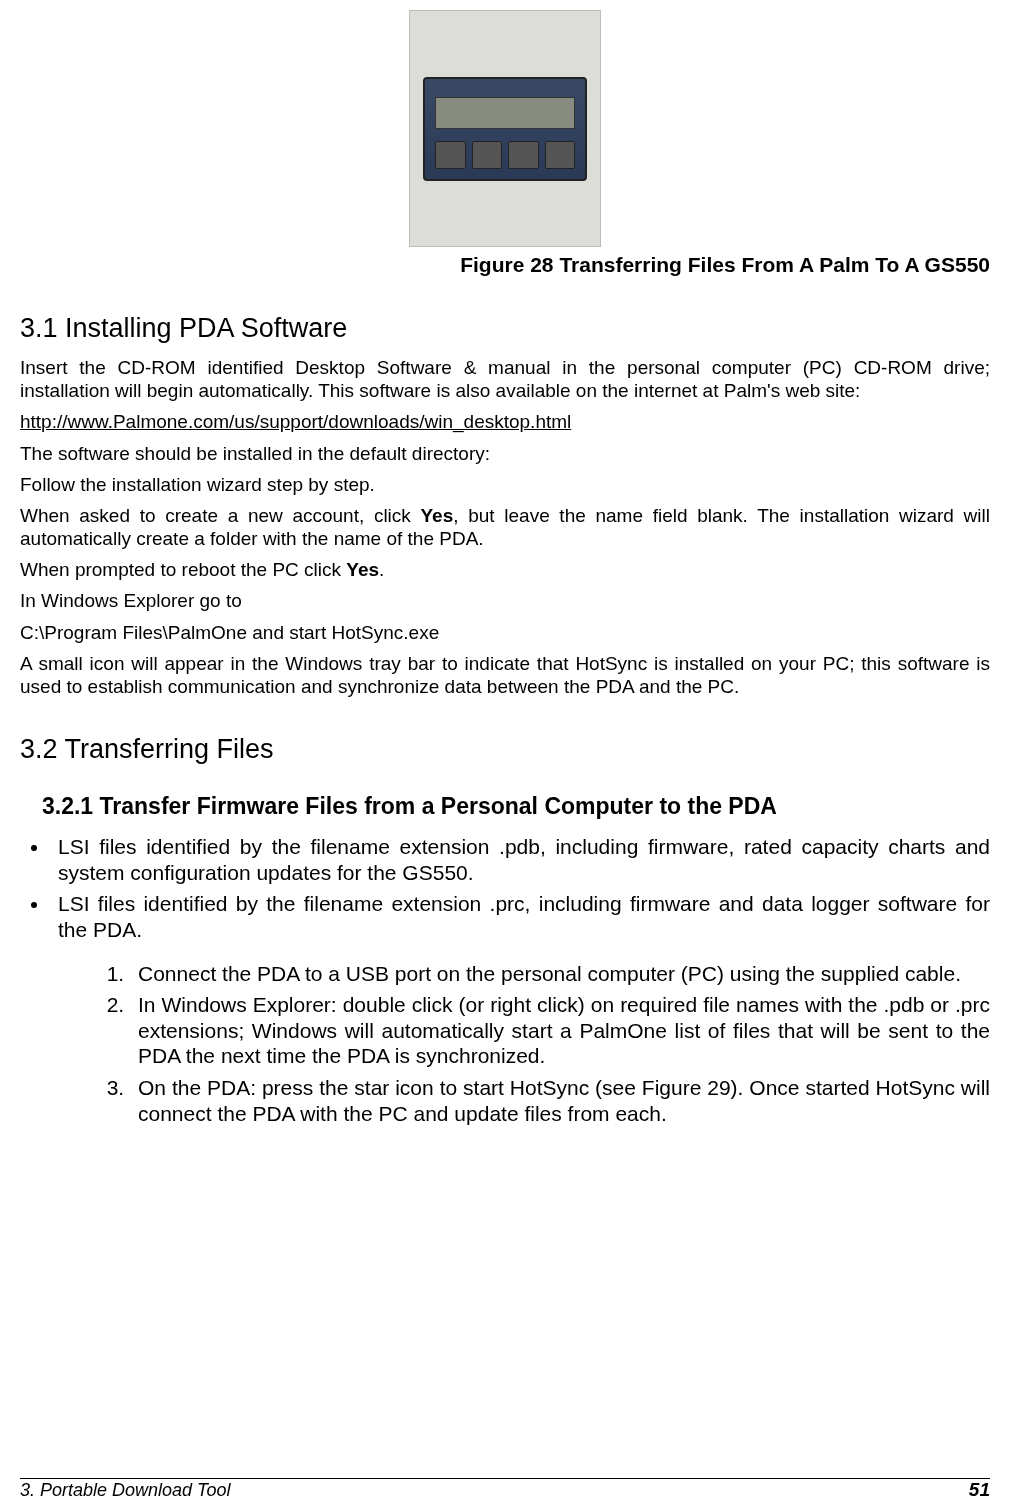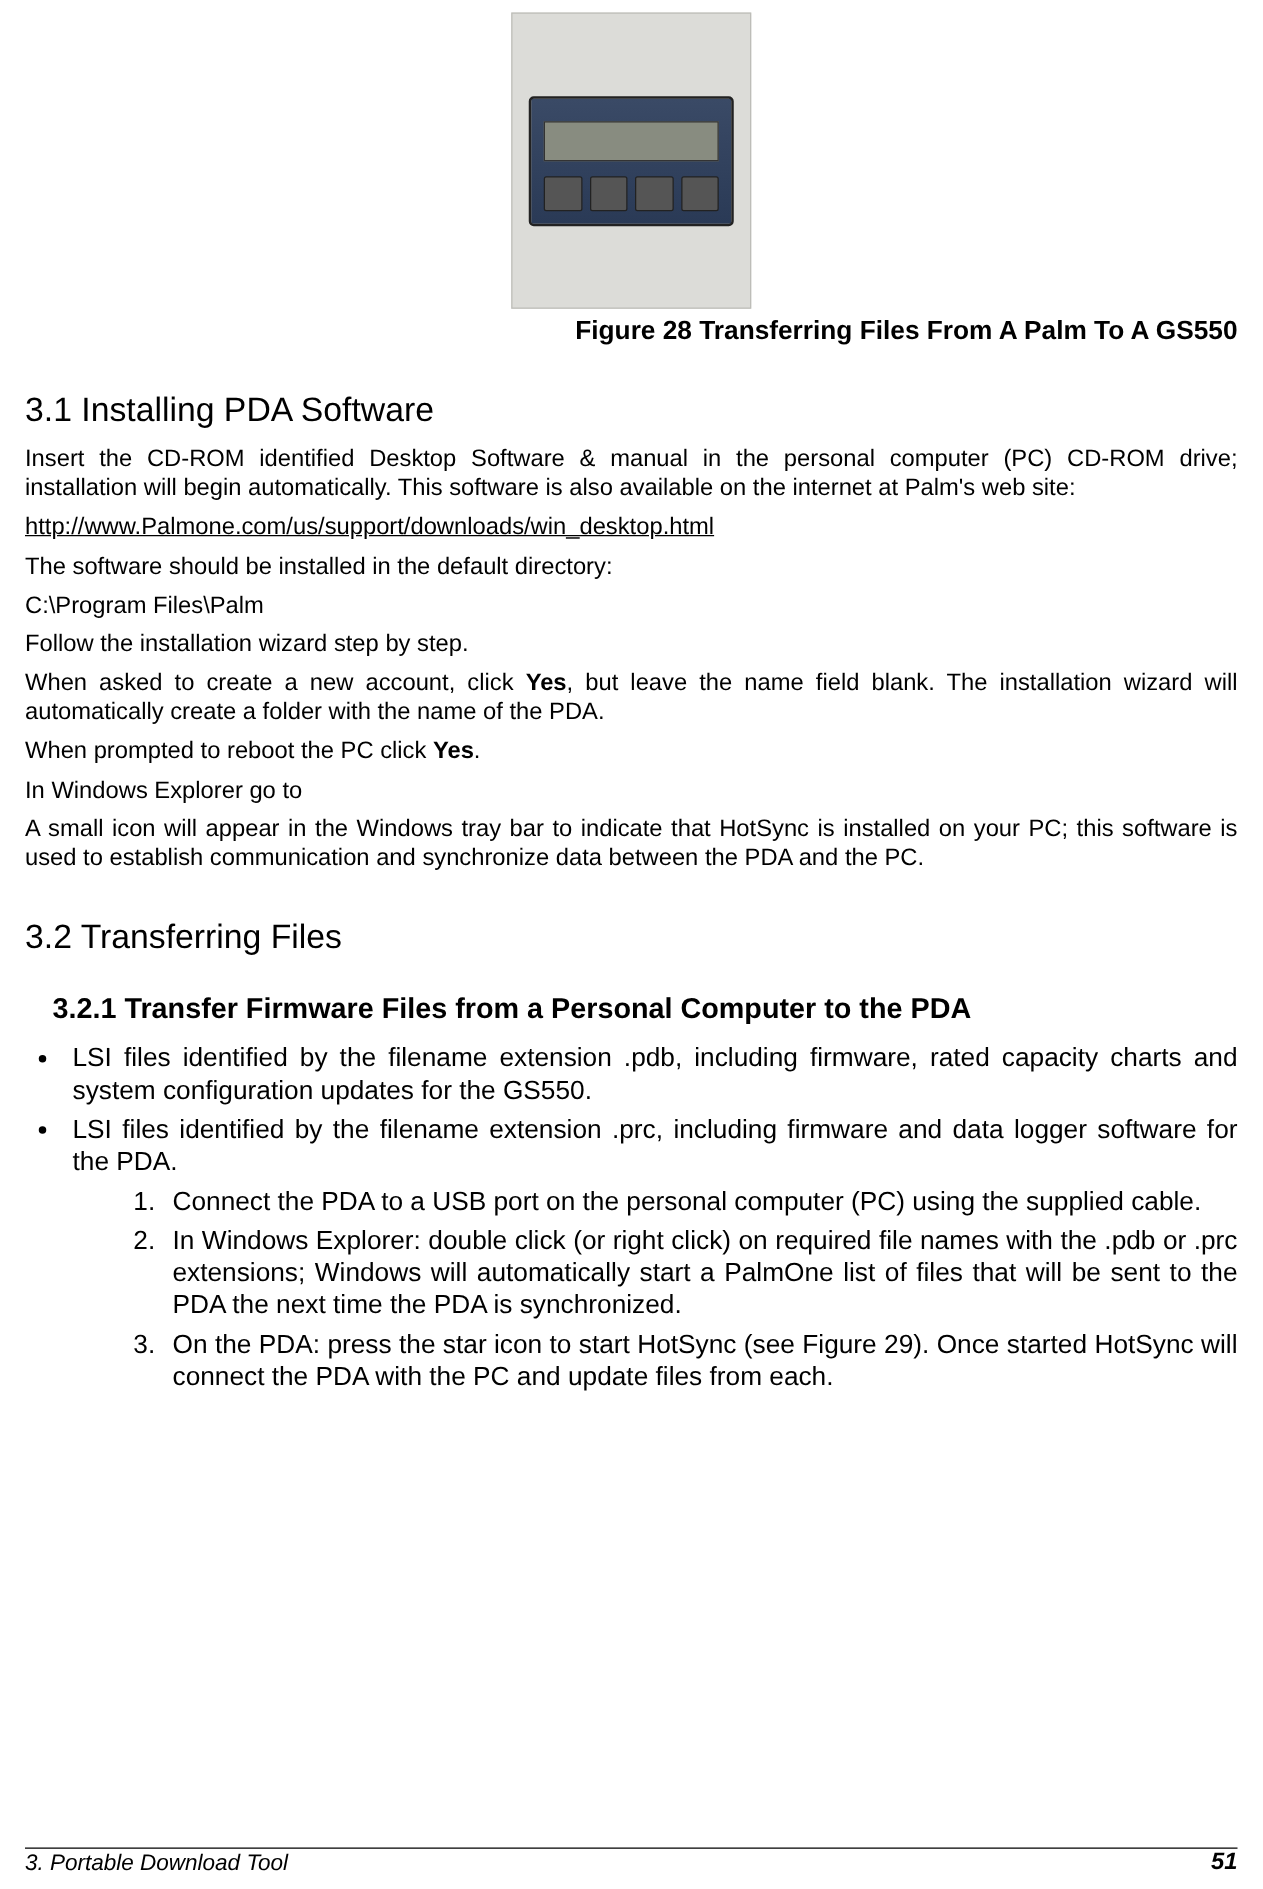--- a/index.html
+++ b/index.html
@@ -84,21 +84,21 @@
     padding-left: 30px;
   }
   ul.bullets > li {
     font-size: 21px;
     line-height: 1.22;
     text-align: justify;
     margin-bottom: 6px;
     padding-left: 8px;
   }
   ol.nums {
-    margin: 6px 0 0 42px;
+    margin: 18px 0 0 42px;
     padding-left: 30px;
   }
   ol.nums > li {
     font-size: 21px;
     line-height: 1.22;
     text-align: justify;
     margin-bottom: 6px;
     padding-left: 8px;
   }
   .footer {
@@ -142,34 +142,34 @@
   <div class="figure-caption">Figure 28  Transferring Files From A Palm To A GS550</div>
 
   <h2 class="section">3.1 Installing PDA Software</h2>
 
   <p class="body">Insert the CD-ROM identified Desktop Software &amp; manual in the personal computer (PC) CD-ROM drive; installation will begin automatically. This software is also available on the internet at Palm's web site:</p>
 
   <p class="body indent underline">http://www.Palmone.com/us/support/downloads/win_desktop.html</p>
 
   <p class="body">The software should be installed in the default directory:</p>
 
-  <p class="body indent">C:\Program Files\Palm</p>
 
   <p class="body">Follow the installation wizard step by step.</p>
 
   <p class="body">
     <span>When asked to create a new account, click </span><span class="yes-inline">Yes</span><span>, but leave the name field blank. The installation wizard will automatically create a folder with the name of the PDA.</span>
   </p>
 
   <p class="body">
     <span>When prompted to reboot the PC click </span><span class="yes-inline">Yes</span><span>.</span>
   </p>
 
   <p class="body">In Windows Explorer go to</p>
 
+  <p class="body indent">C:\Program Files\PalmOne and start HotSync.exe</p>
 
   <p class="body">A small icon will appear in the Windows tray bar to indicate that HotSync is installed on your PC; this software is used to establish communication and synchronize data between the PDA and the PC.</p>
 
   <h2 class="section" style="margin-top:36px">3.2 Transferring Files</h2>
 
   <h3 class="subsection">3.2.1 Transfer Firmware Files from a Personal Computer to the PDA</h3>
 
 
   <ul class="bullets">
     <li>LSI files identified by the filename extension .pdb, including firmware, rated capacity charts and system configuration updates for the GS550.</li>

